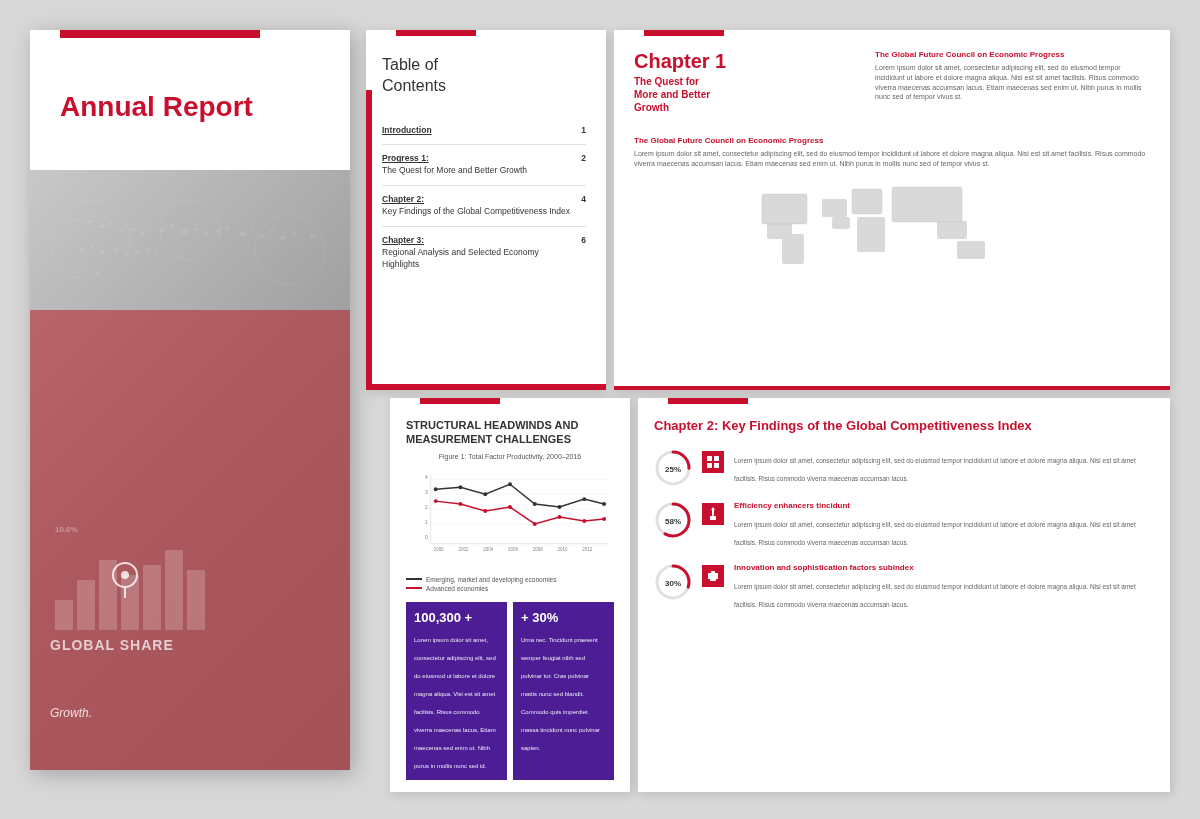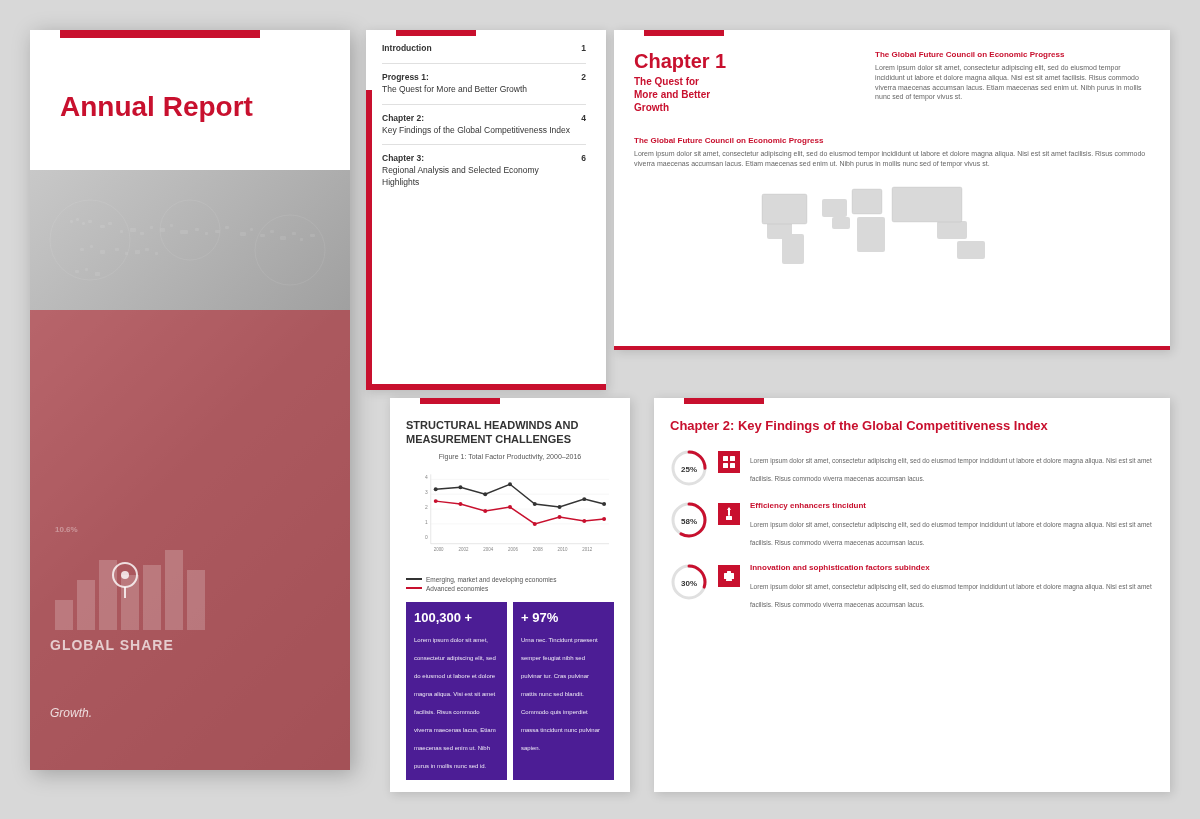--- a/index.html
+++ b/index.html
@@ -120,21 +120,21 @@
     }
 
     .right-top {
       display: flex;
       gap: 0;
       height: 360px;
     }
 
     .right-bottom {
       display: flex;
-      gap: 16px;
+      gap: 0;
       height: 428px;
       padding-left: 24px;
     }
 
     
     .toc-panel {
       width: 240px;
       height: 360px;
       background: #fff;
       box-shadow: 2px 2px 10px rgba(0,0,0,0.15);
@@ -193,33 +193,34 @@
       font-size: 8.5px;
       color: #333;
       line-height: 1.4;
       flex: 1;
     }
 
     .toc-item-label .toc-item-title {
       font-weight: 700;
       color: #333;
       display: block;
+      text-decoration: underline;
     }
 
     .toc-item-num {
       font-size: 8.5px;
       color: #333;
       font-weight: bold;
       margin-left: 8px;
     }
 
     
     .chapter1-panel {
       flex: 1;
-      height: 320px;
+      height: 360px;
       background: #fff;
       box-shadow: 2px 2px 10px rgba(0,0,0,0.15);
       position: relative;
       overflow: hidden;
     }
 
     .chapter1-red-bar {
       position: absolute;
       top: 0;
       left: 30px;
@@ -547,20 +548,23 @@
   </div>
 
   <div class="right-section">
 
     <div class="right-top">
 
       <div class="toc-panel">
         <div class="toc-red-bar"></div>
         <div class="toc-vertical-bar"></div>
 
+        <div class="toc-header" style="padding-left:16px;">
+          <div class="toc-title">Table of<br>Contents</div>
+        </div>
 
         <div class="toc-items" style="padding-left:16px;">
           <div class="toc-item">
             <div class="toc-item-label">
               <span class="toc-item-title">Introduction</span>
             </div>
             <span class="toc-item-num">1</span>
           </div>
 
           <div class="toc-item">
@@ -719,21 +723,21 @@
             </div>
           </div>
 
           
           <div class="stats-row">
             <div class="stat-box">
               <span class="stat-number">100,300 +</span>
               <span class="stat-text">Lorem ipsum dolor sit amet, consectetur adipiscing elit, sed do eiusmod ut labore et dolore magna aliqua. Visi est sit amet facilisis. Risus commodo viverra maecenas lacus, Etiam maecenas sed enim ut. Nibh purus in mollis nunc sed id.</span>
             </div>
             <div class="stat-box">
-              <span class="stat-number">+ 97%</span>
+              <span class="stat-number">+ 30%</span>
               <span class="stat-text">Urna nec. Tincidunt praesent semper feugiat nibh sed pulvinar tur. Cras pulvinar mattis nunc sed blandit. Commodo quis imperdiet massa tincidunt nunc pulvinar sapien.</span>
             </div>
           </div>
         </div>
       </div>
 
       <div class="chapter2-panel">
         <div class="chapter2-red-bar"></div>
 
         <div class="chapter2-content">

